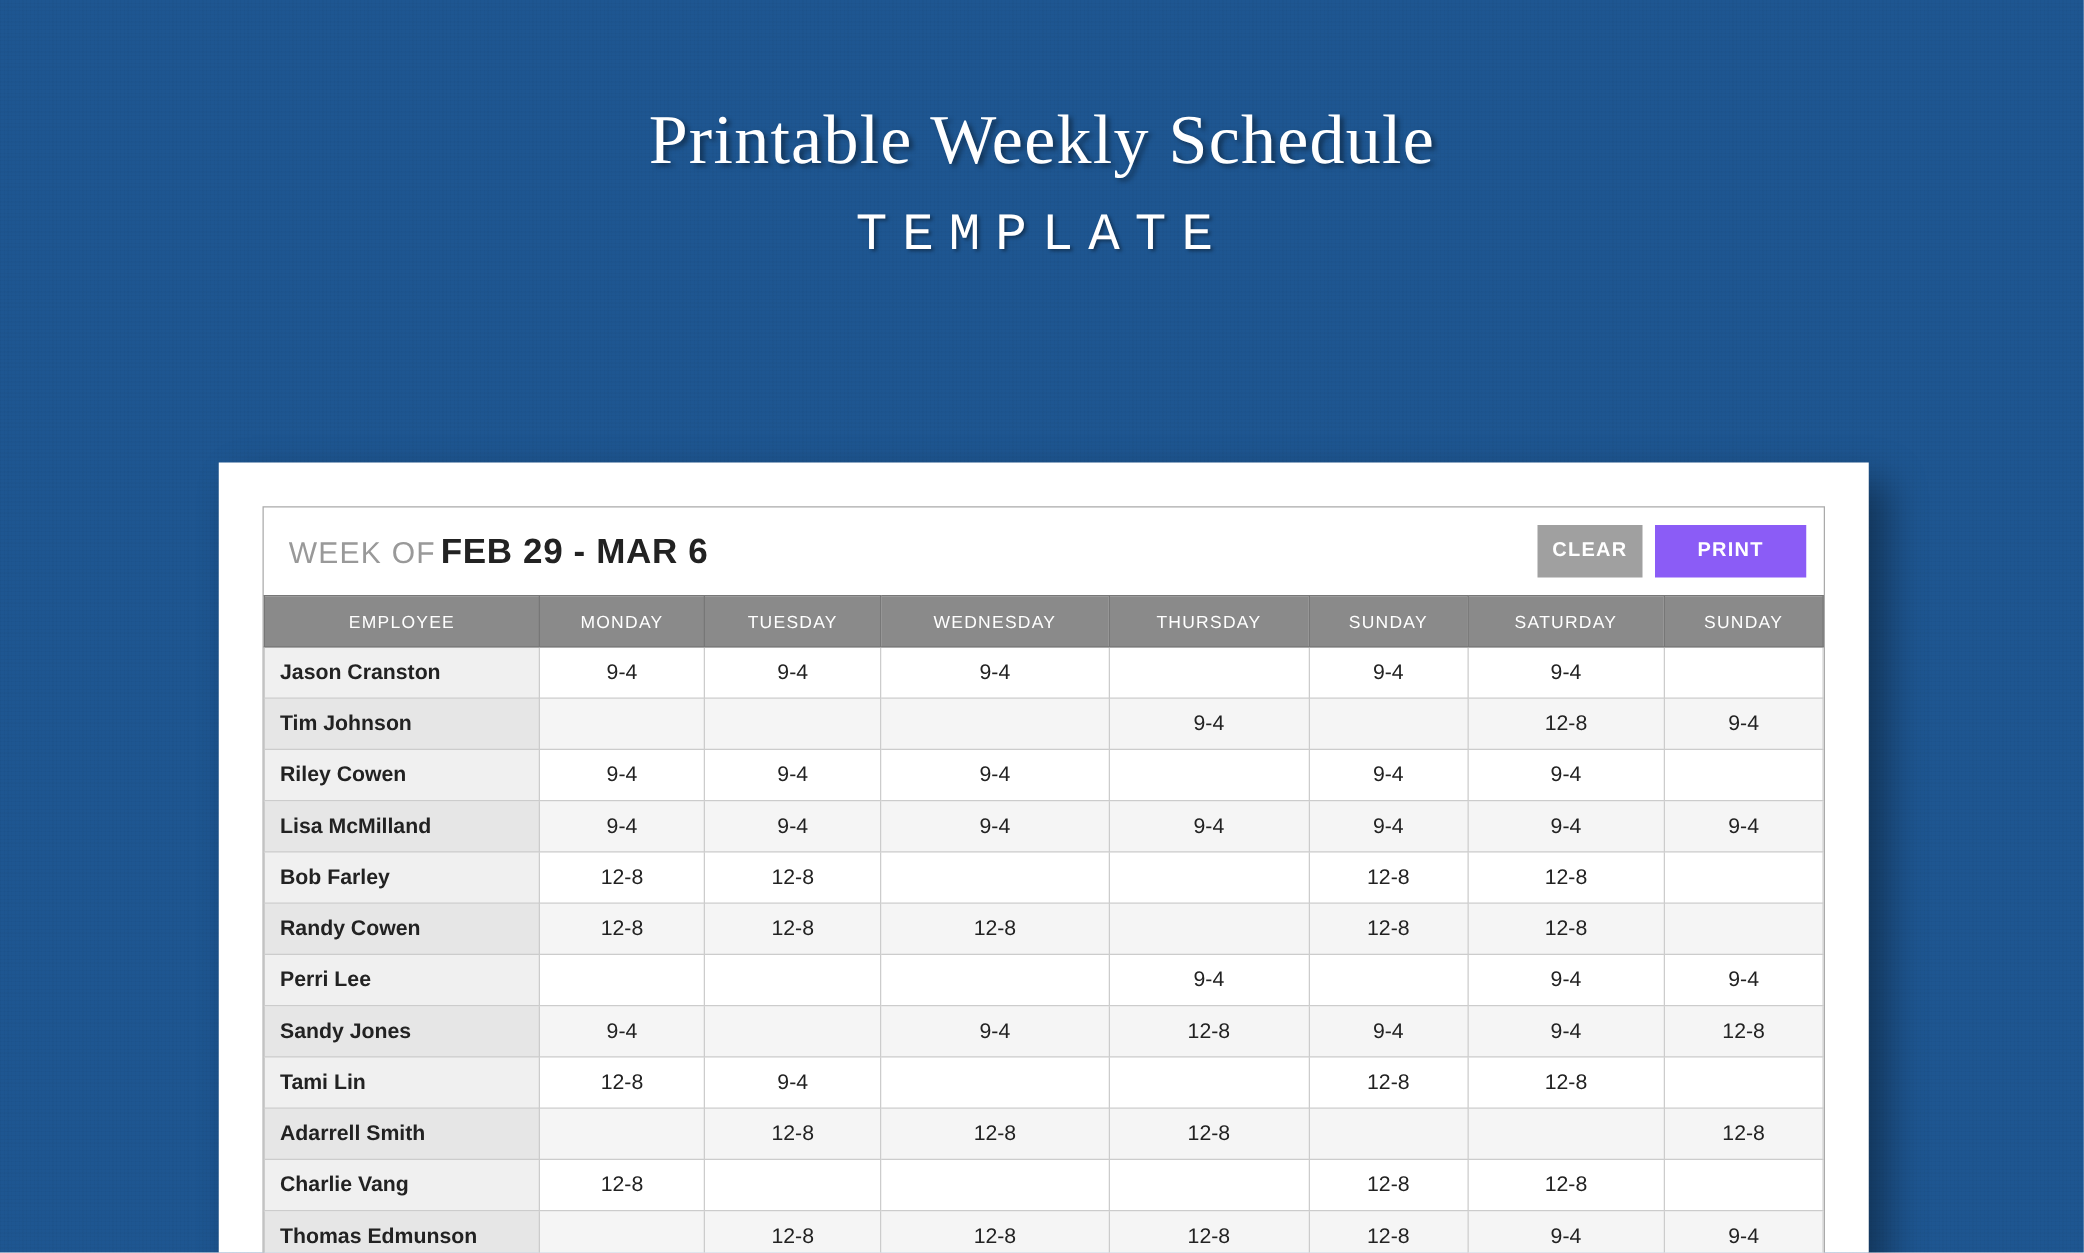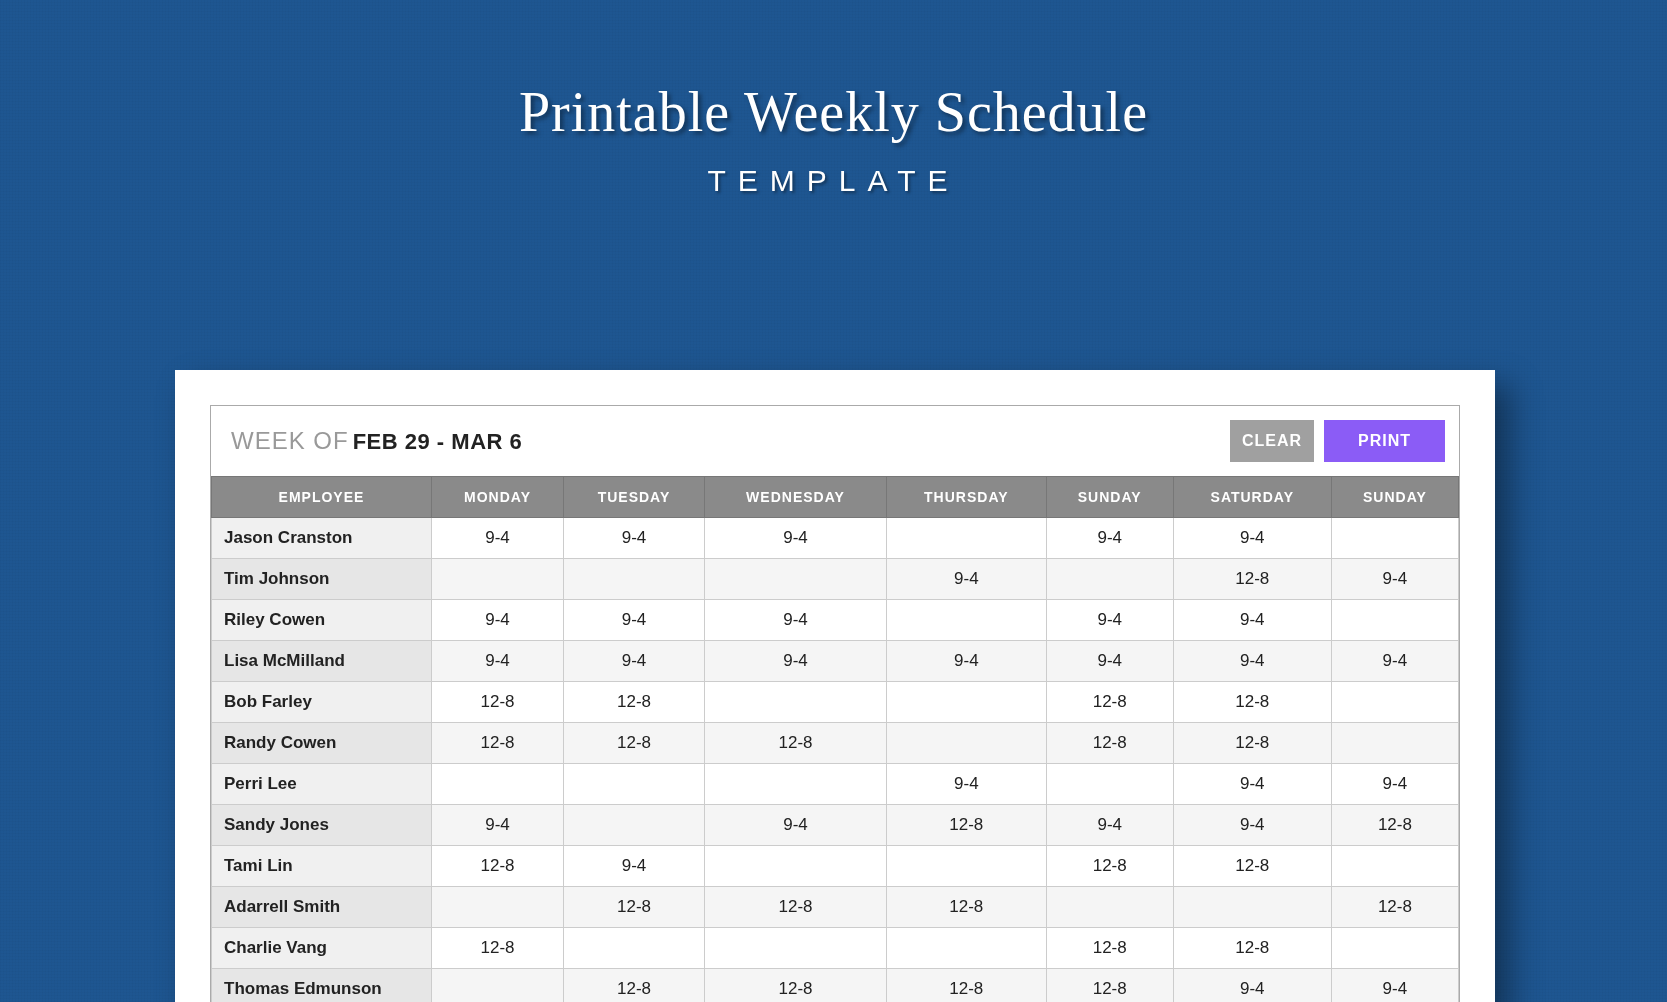--- a/index.html
+++ b/index.html
@@ -28,22 +28,22 @@
     .main-title {
       font-family: Georgia, 'Times New Roman', serif;
       font-size: 56px;
       color: #ffffff;
       font-weight: normal;
       text-shadow: 3px 3px 4px rgba(0,0,0,0.4);
       letter-spacing: 1px;
     }
     
     .subtitle {
-      font-family: Liberation Sans, sans-serif;
-      font-size: 30px;
+      font-family: Liberation Mono, monospace;
+      font-size: 42px;
       color: #ffffff;
       font-weight: 300;
       letter-spacing: 12px;
       margin-top: 20px;
       text-shadow: 2px 2px 3px rgba(0,0,0,0.4);
     }
     
     .sheet-container {
       position: absolute;
       top: 370px;
@@ -73,21 +73,21 @@
     
     .week-of-label {
       color: #999;
       font-size: 24px;
       font-weight: 400;
       letter-spacing: 1px;
     }
     
     .week-of-value {
       color: #222;
-      font-size: 22px;
+      font-size: 28px;
       font-weight: bold;
       letter-spacing: 0.5px;
       text-align: right;
     }
     
     .button-group {
       display: flex;
       gap: 10px;
     }
     
@@ -113,21 +113,21 @@
     
     .schedule-table {
       width: 100%;
       border-collapse: collapse;
     }
     
     .schedule-table thead th {
       background: #8a8a8a;
       color: #fff;
       font-size: 14px;
-      font-weight: bold;
+      font-weight: normal;
       letter-spacing: 1px;
       padding: 12px 8px;
       text-align: center;
       border: 1px solid #777;
     }
     
     .schedule-table thead th:first-child {
       width: 220px;
     }
     

